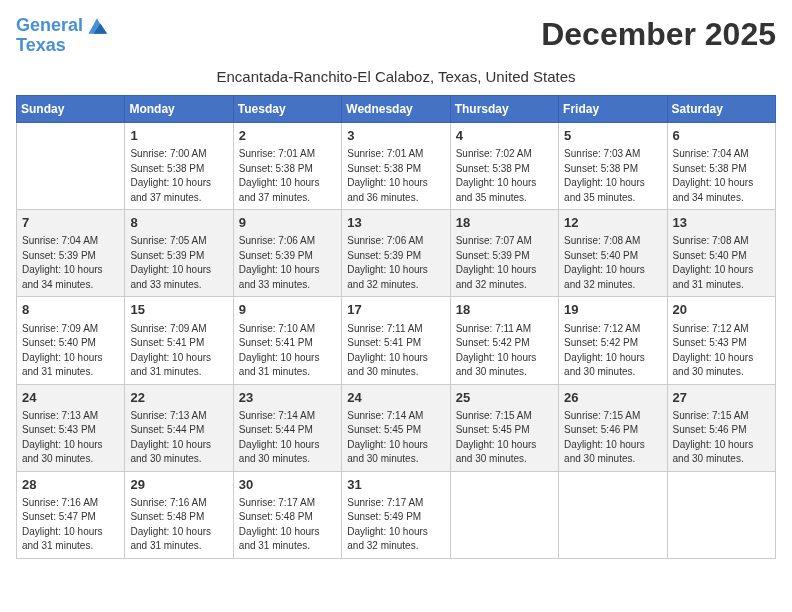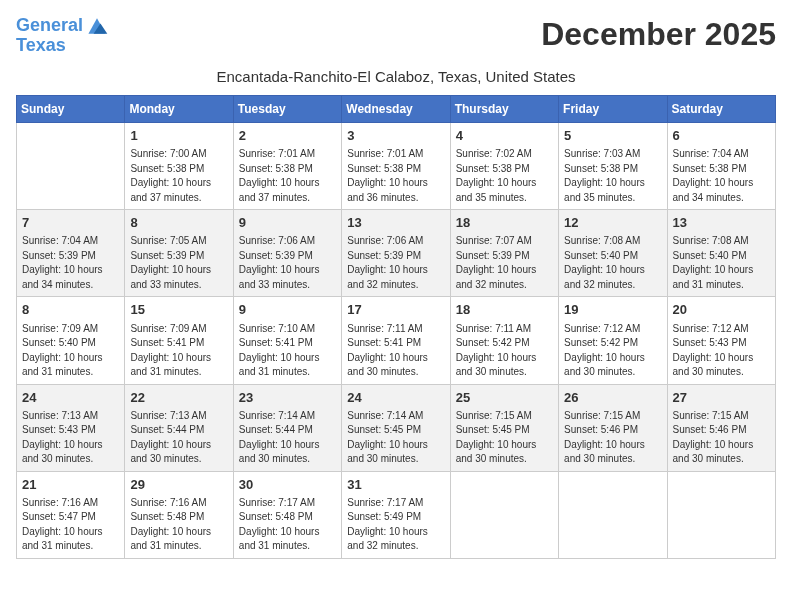--- a/index.html
+++ b/index.html
@@ -239,21 +239,21 @@
           <span class="day-number">26</span>
           <div class="cell-content">Sunrise: 7:15 AM<br>Sunset: 5:46 PM<br>Daylight: 10 hours<br>and 30 minutes.</div>
         </td>
         <td>
           <span class="day-number">27</span>
           <div class="cell-content">Sunrise: 7:15 AM<br>Sunset: 5:46 PM<br>Daylight: 10 hours<br>and 30 minutes.</div>
         </td>
       </tr>
       <tr>
         <td>
-          <span class="day-number">21</span>
+          <span class="day-number">28</span>
           <div class="cell-content">Sunrise: 7:16 AM<br>Sunset: 5:47 PM<br>Daylight: 10 hours<br>and 31 minutes.</div>
         </td>
         <td>
           <span class="day-number">29</span>
           <div class="cell-content">Sunrise: 7:16 AM<br>Sunset: 5:48 PM<br>Daylight: 10 hours<br>and 31 minutes.</div>
         </td>
         <td>
           <span class="day-number">30</span>
           <div class="cell-content">Sunrise: 7:17 AM<br>Sunset: 5:48 PM<br>Daylight: 10 hours<br>and 31 minutes.</div>
         </td>

